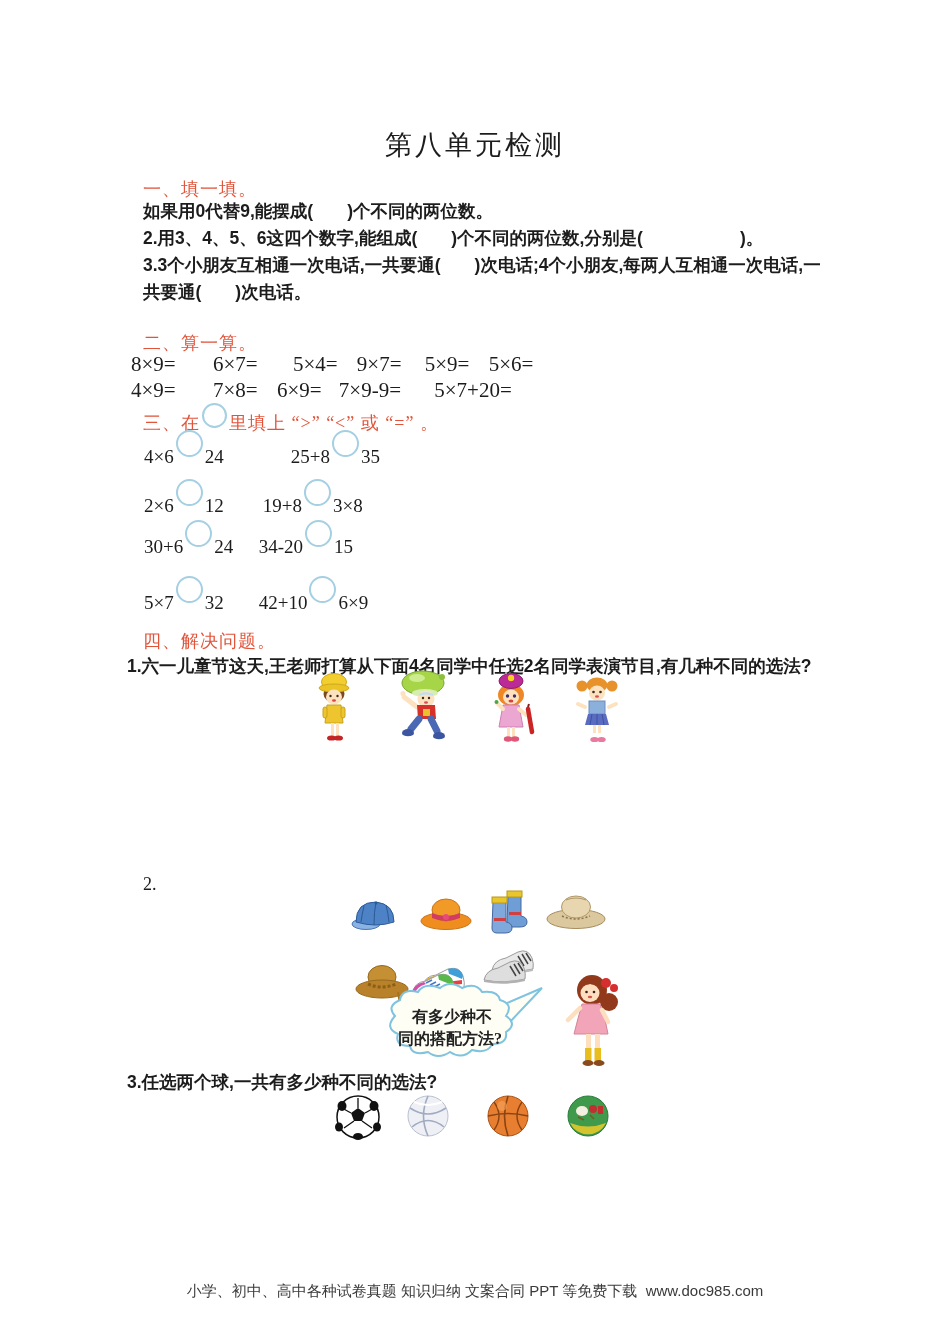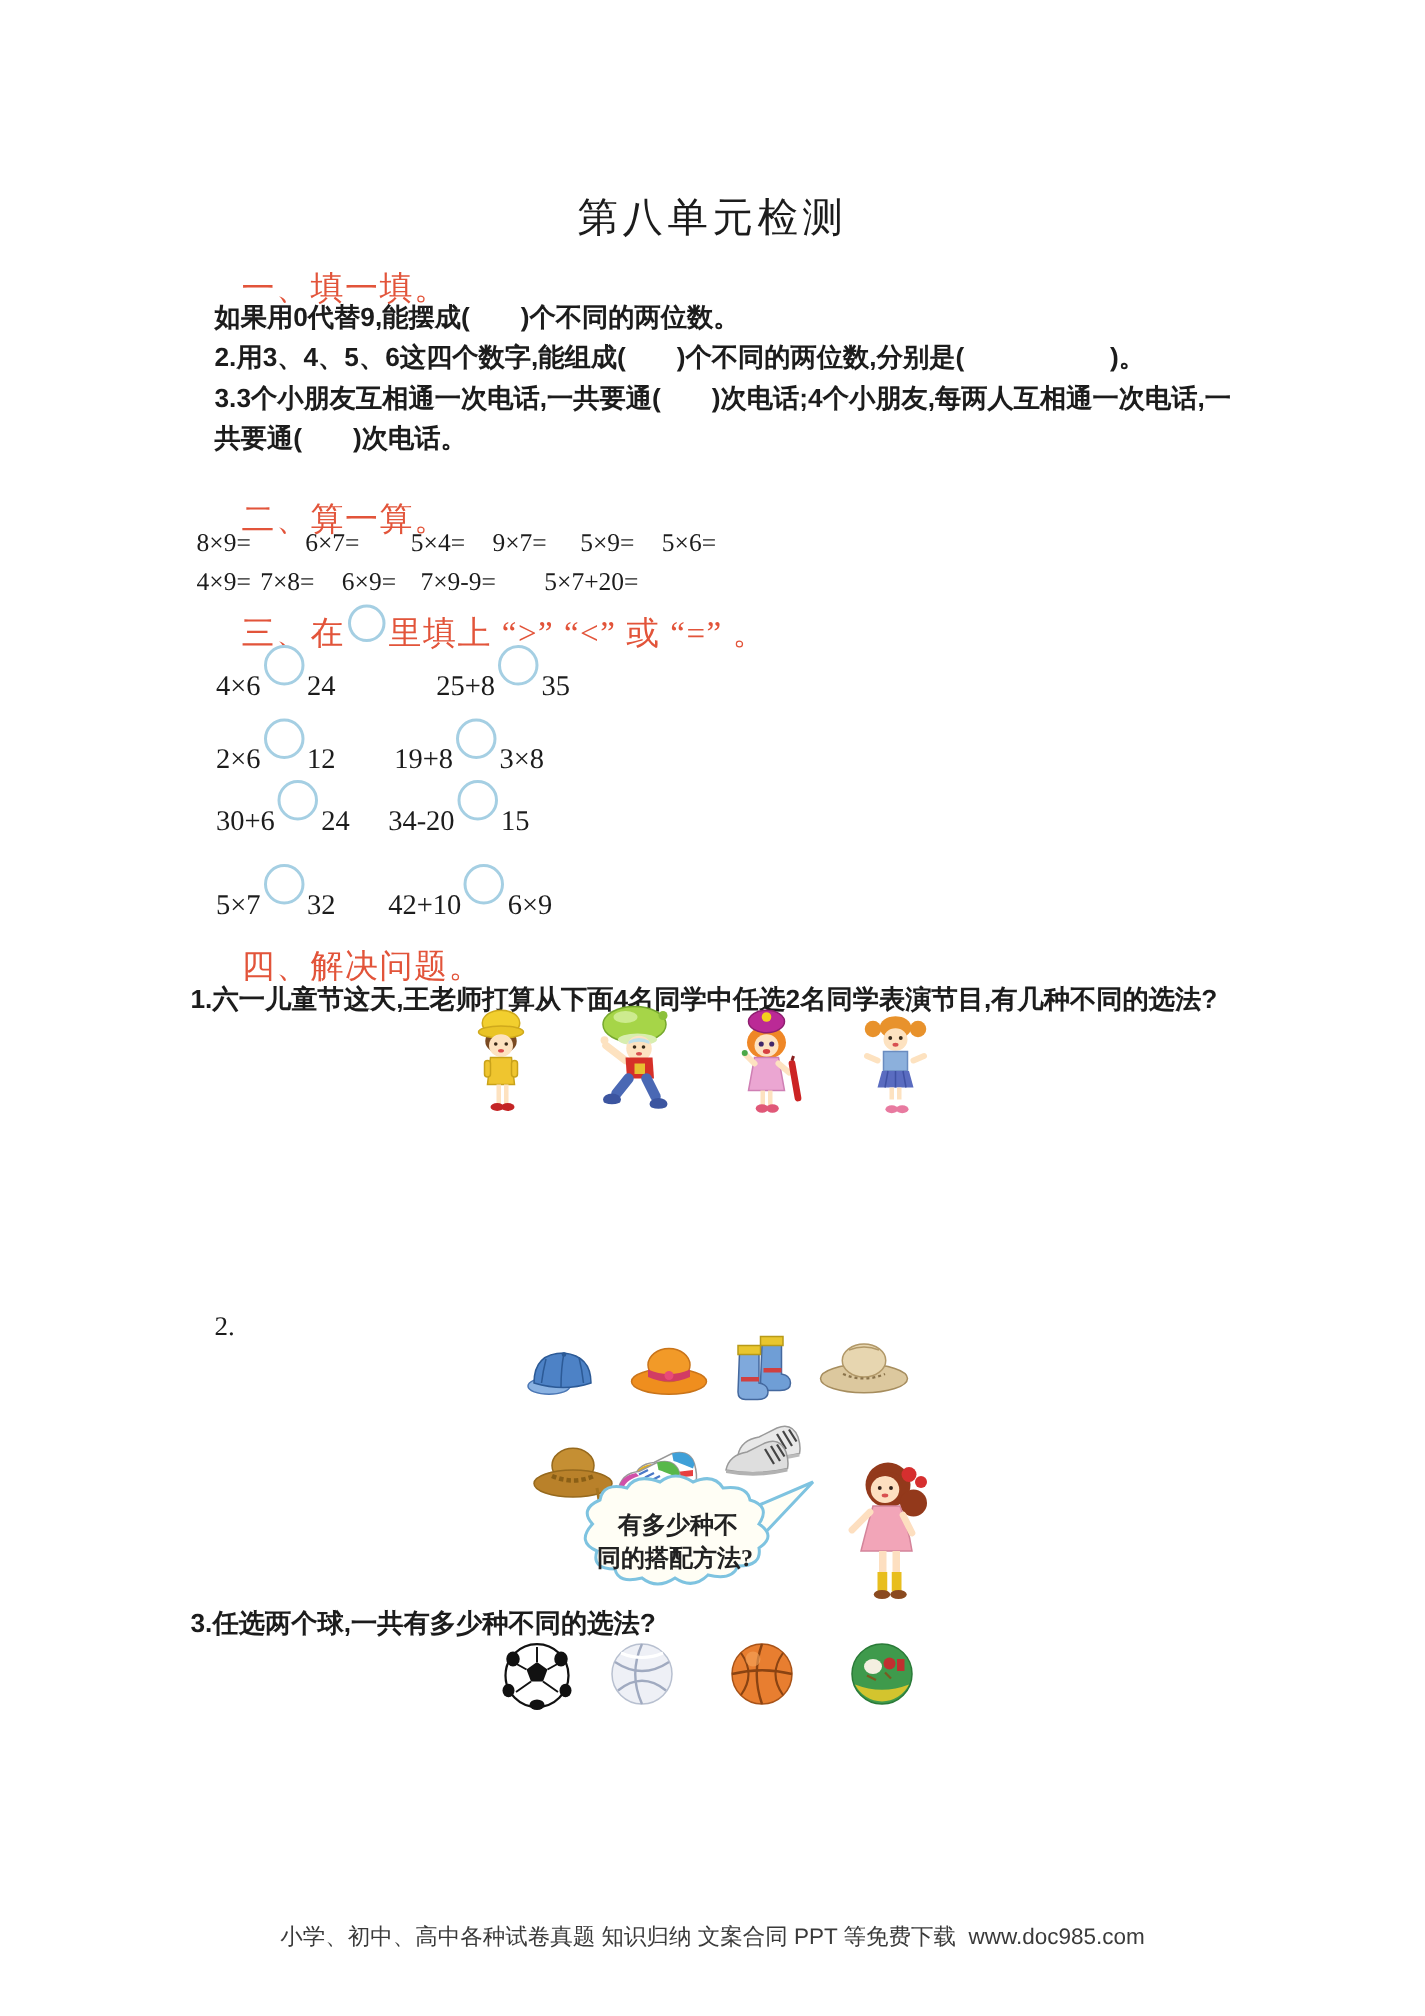--- a/index.html
+++ b/index.html
@@ -1,31 +1,31 @@
 <!DOCTYPE html>
 <html><head>
 <meta charset="utf-8">
 <style>
   html,body{margin:0;padding:0;background:#ffffff;}
   .page{position:relative;width:950px;height:1344px;background:#ffffff;overflow:hidden;
         font-family:"Liberation Serif",serif;color:#1c1c1c;}
   .page-title{position:absolute;top:127px;left:0;width:100%;text-align:center;
         font-size:27px;font-weight:400;letter-spacing:3px;}
-  .sec-header{position:absolute;left:161px;font-size:22px;color:#e2543a;letter-spacing:1px;}
+  .sec-header{position:absolute;left:143px;font-size:18px;color:#e2543a;letter-spacing:1px;}
   .fill-block{position:absolute;left:143px;top:198px;width:700px;
         font-family:"Liberation Sans",sans-serif;font-weight:700;font-size:17.5px;}
   .fill-line{height:27px;line-height:27px;white-space:pre;}
-  .calc-row{position:absolute;left:131px;font-size:17px;white-space:nowrap;}
+  .calc-row{position:absolute;left:131px;font-size:21px;white-space:nowrap;}
   .calc-row span{display:inline-block;}
   #calc-r1 span:nth-child(1){margin-right:32px;}
   #calc-r1 span:nth-child(2){margin-right:30px;}
   #calc-r1 span:nth-child(3){margin-right:14px;}
   #calc-r1 span:nth-child(4){margin-right:18px;}
   #calc-r1 span:nth-child(5){margin-right:14px;}
-  #calc-r2 span:nth-child(1){margin-right:2px;}
+  #calc-r2 span:nth-child(1){margin-right:32px;}
   #calc-r2 span:nth-child(2){margin-right:14px;}
   #calc-r2 span:nth-child(3){margin-right:12px;}
   #calc-r2 span:nth-child(4){margin-right:28px;}
   .circle{display:inline-block;width:23px;height:23px;border:2px solid #a5cfe3;
         border-radius:50%;vertical-align:6px;margin:0 2px;}
   .hdr-circle{display:inline-block;width:21px;height:21px;border:2px solid #a5cfe3;
         border-radius:50%;vertical-align:1px;margin:0 2px;}
   .cmp-row{position:absolute;left:144px;font-size:19px;white-space:nowrap;}
   .cmp-left{display:inline-block;}
   .lw1{width:142px;} .lw2{width:114px;} .lw3{width:110px;} .lw4{width:110px;}

